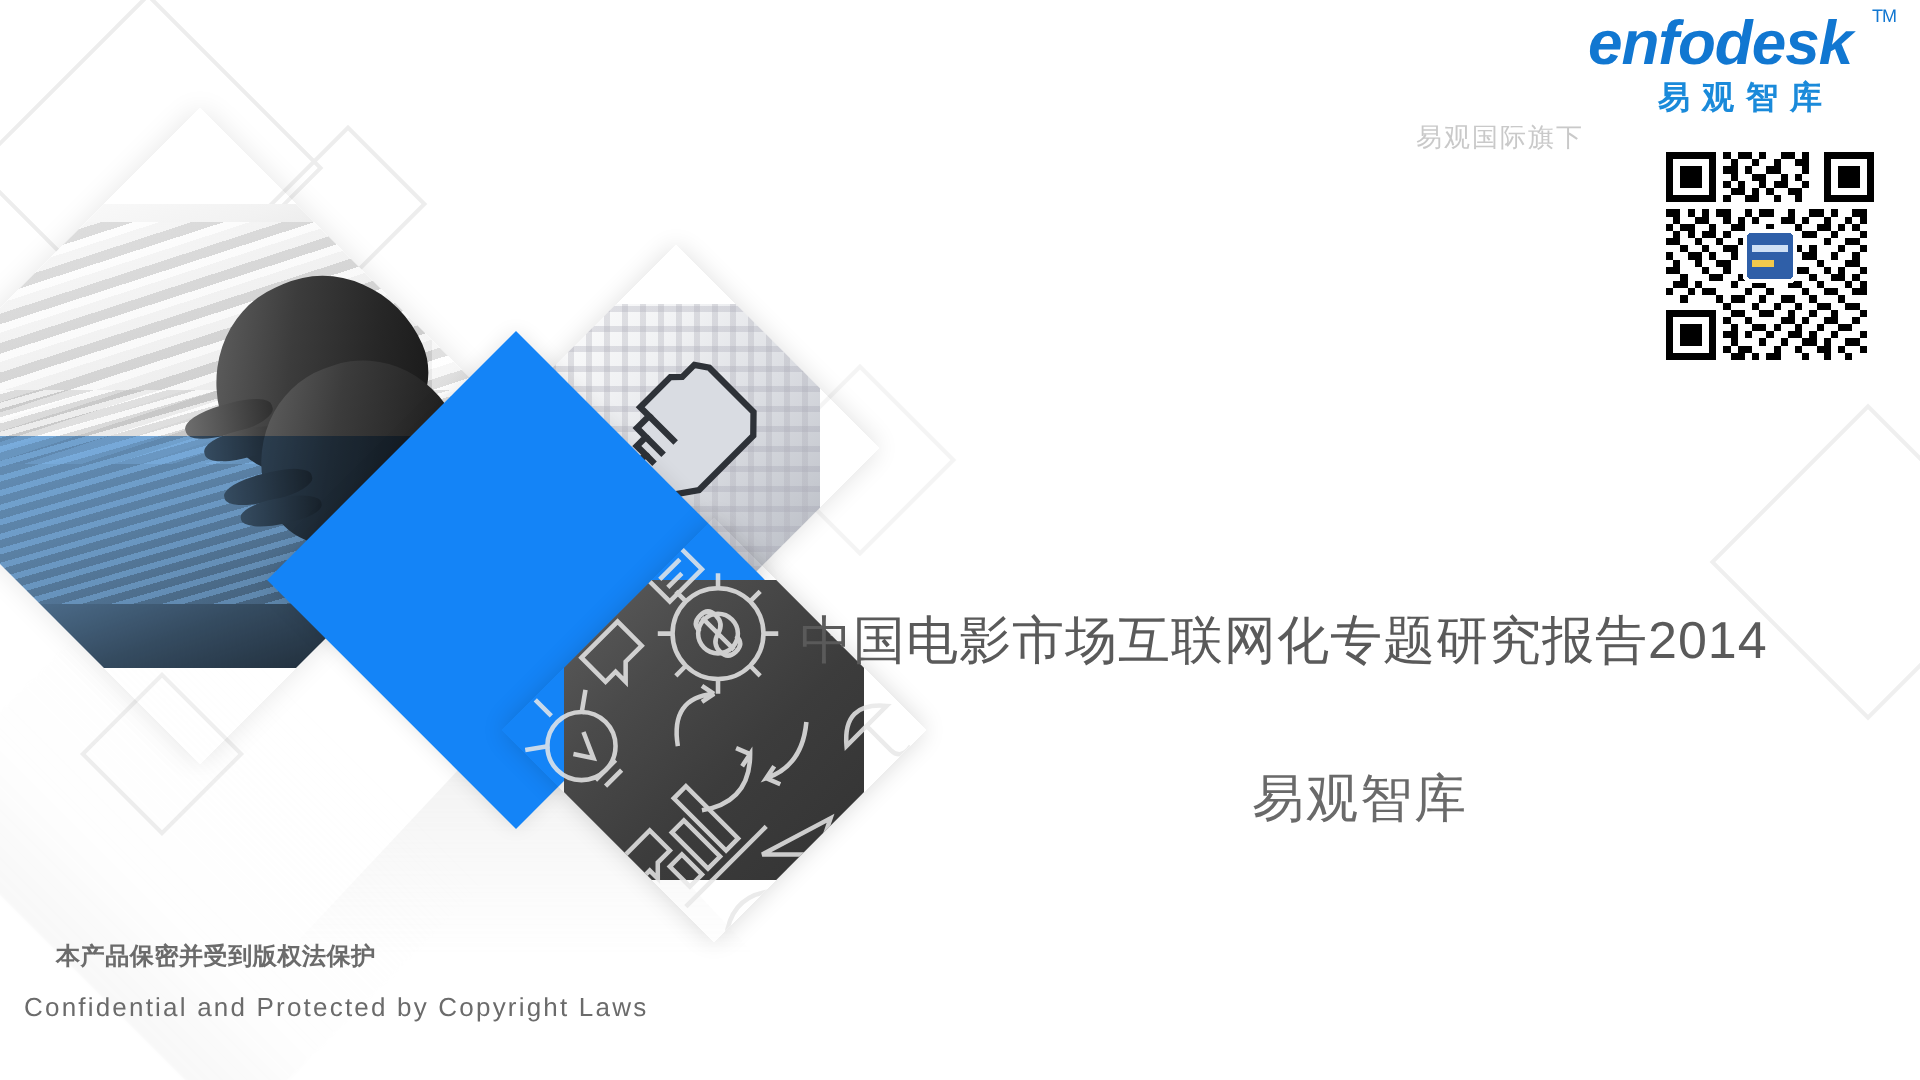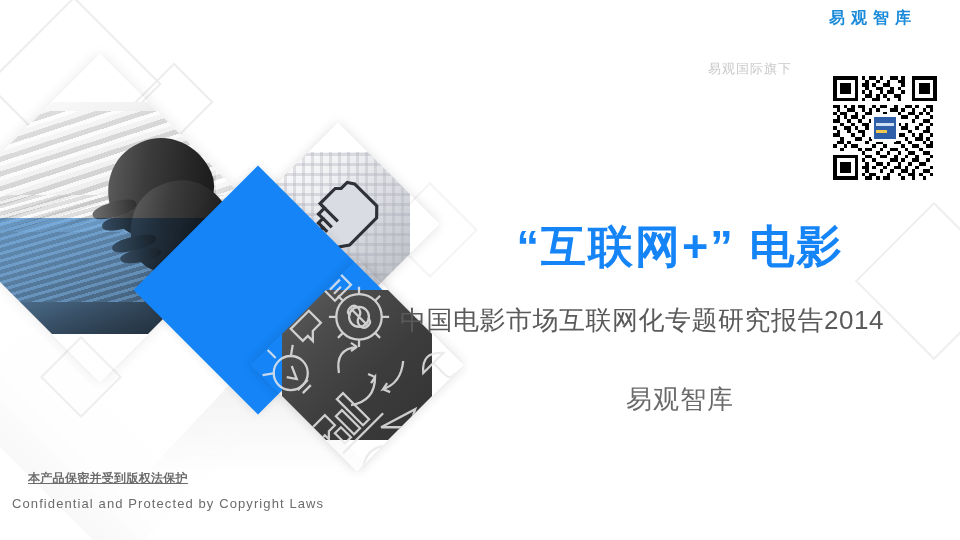--- a/index.html
+++ b/index.html
@@ -105,21 +105,21 @@
      letter-spacing:2px;line-height:1.1;white-space:nowrap;}
   .subtitle{position:absolute;left:400px;top:303px;width:540px;
      font-size:26px;color:#5a5a5a;text-align:left;letter-spacing:.5px;white-space:nowrap;}
   .org{position:absolute;left:430px;top:382px;width:500px;
      font-size:26px;color:#6a6a6a;text-align:center;letter-spacing:1px;}
   .date{position:absolute;left:430px;top:422px;width:500px;
      font-size:26px;color:#6a6a6a;text-align:center;letter-spacing:.5px;}
 
   
   .foot-cn{position:absolute;left:28px;top:470px;font-size:12px;color:#6b6b6b;
-     font-weight:bold;letter-spacing:.3px;text-decoration:underline;}
+     font-weight:bold;letter-spacing:.3px;}
   .foot-en{position:absolute;left:12px;top:496px;font-size:13px;color:#6b6b6b;
      letter-spacing:1.1px;}
 </style>
 </head>
 <body>
 
 <div class="slide">
 
   <div class="outline-dia" style="left:12px;top:22px;width:120px;height:120px;"></div>
   <div class="outline-dia" style="left:146px;top:74px;width:52px;height:52px;"></div>
@@ -203,20 +203,24 @@
           </g>
         </svg>
       </div>
     </div>
   </div>
 
   <div class="header">
     <div class="sub-brand">易观国际旗下</div>
 
     <div class="logo">
+      <div class="logo-main">
+        <span>enfodesk</span>
+        <span class="logo-tm">TM</span>
+      </div>
       <div class="logo-cn">易观智库</div>
     </div>
 
     <svg class="qr" viewBox="0 0 29 29" shape-rendering="crispEdges">
       <rect width="29" height="29" fill="#fff"></rect>
       <g fill="#000">
         <path d="M0 0h7v7H0z M1 1h5v5H1z" fill="#000"></path>
         <rect x="1" y="1" width="5" height="5" fill="#fff"></rect>
         <rect x="2" y="2" width="3" height="3" fill="#000"></rect>
         <rect x="22" y="0" width="7" height="7"></rect>
@@ -408,20 +412,19 @@
           <rect x="19" y="28" width="1" height="1"></rect>
         <rect x="22" y="28" width="1" height="1"></rect>
           <rect x="25" y="28" width="1" height="1"></rect>
       </g>
       <rect x="11" y="11" width="7" height="7" fill="#2f5fa8" stroke="#fff" stroke-width=".6" rx=".8"></rect>
       <rect x="12" y="13" width="5" height="1" fill="#cfe0f5"></rect>
       <rect x="12" y="15" width="3" height="1" fill="#f2c94c"></rect>
     </svg>
   </div>
 
-  <div class="title">“互联网+” 电影</div>
   <div class="subtitle">中国电影市场互联网化专题研究报告2014</div>
   <div class="org">易观智库</div>
 
   <div class="foot-cn">本产品保密并受到版权法保护</div>
   <div class="foot-en">Confidential and Protected by Copyright Laws</div>
 
 </div>
 
 </body></html>

